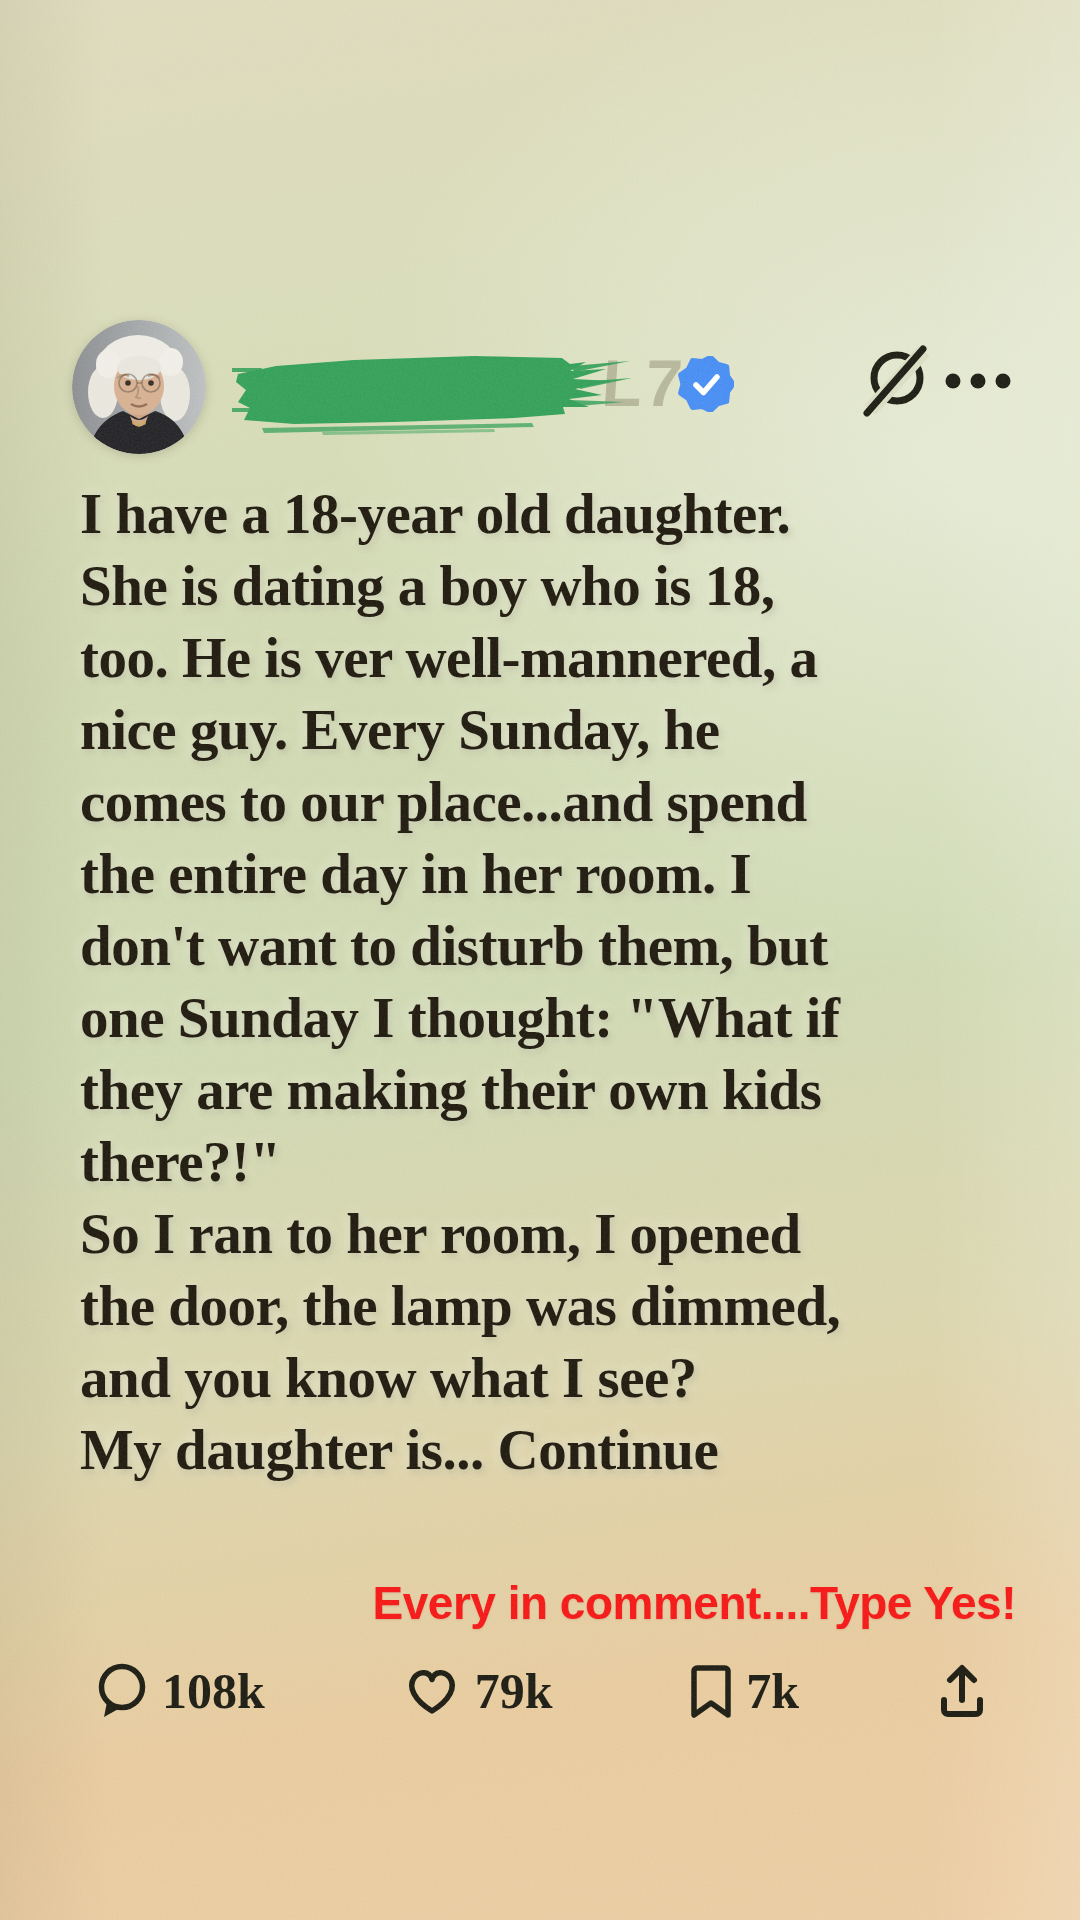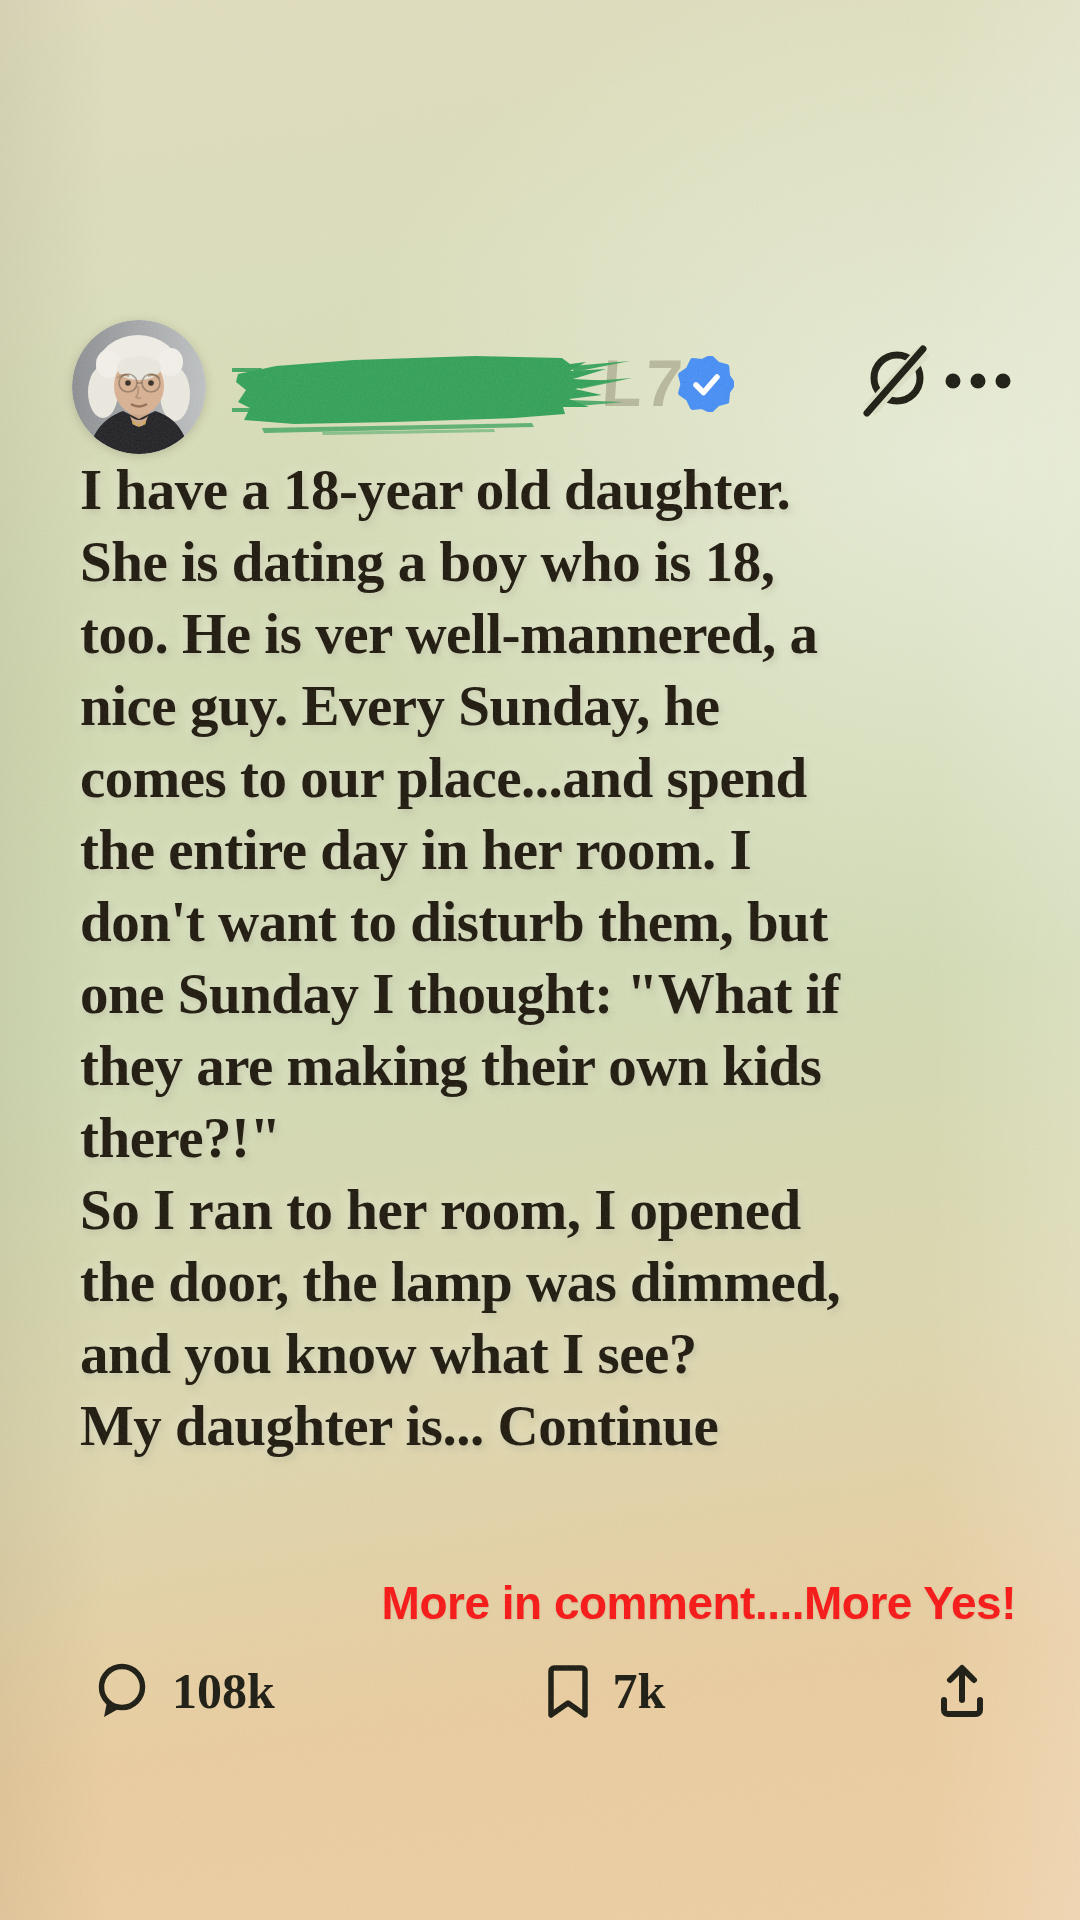--- a/index.html
+++ b/index.html
@@ -18,39 +18,39 @@
   .avatar{position:absolute;left:72px;top:320px;width:134px;height:134px;border-radius:50%;overflow:hidden;box-shadow:0 2px 10px rgba(80,75,50,0.25);}
   .scribble{position:absolute;left:232px;top:344px;width:402px;height:92px;z-index:3;}
   .wm{position:absolute;left:602px;top:350px;z-index:2;font-weight:800;font-size:66px;line-height:66px;
       color:rgba(108,103,80,0.38);letter-spacing:3px;transform:skewX(-4deg);font-family:"Liberation Sans",sans-serif;}
   .badge{position:absolute;left:678px;top:356px;width:56px;height:56px;z-index:4;}
   .grok{position:absolute;left:858px;top:344px;width:74px;height:74px;}
   .more{position:absolute;left:944px;top:372px;width:68px;height:18px;}
 
   
   .post-text{
-    position:absolute;left:80px;top:454px;width:965px;z-index:5;
+    position:absolute;left:80px;top:478px;width:965px;z-index:5;
     font-family:"Liberation Serif",serif;font-weight:700;
     font-size:57px;line-height:72px;letter-spacing:-0.5px;
     color:#18130a;white-space:pre-line;
     text-shadow:0 0 14px rgba(238,240,220,0.85), 2px 3px 7px rgba(80,78,55,0.30);
   }
 
   
   .cta{
     position:absolute;right:64px;top:1576px;z-index:5;
     font-family:"Liberation Sans",sans-serif;font-weight:800;
     font-size:46px;letter-spacing:-0.5px;color:#f31111;
     text-shadow:0 1px 2px rgba(120,40,20,0.15);
   }
 
   
   .stats{position:absolute;left:95px;right:92px;top:1660px;height:62px;z-index:5;
     display:flex;justify-content:space-between;align-items:center;color:#15150e;}
-  .stat{display:flex;align-items:center;gap:23px;cursor:pointer;}
+  .stat{display:flex;align-items:center;gap:13px;cursor:pointer;}
   .stat-num{font-family:"Liberation Serif",serif;font-weight:600;font-size:50px;line-height:54px;color:#15150e;}
   .sicon{display:block;}
 </style>
 </head>
 <body>
 
 <div class="canvas">
 
   <div class="avatar">
     <svg width="134" height="134" viewBox="0 0 134 134">
@@ -131,33 +131,39 @@
 the entire day in her room. I
 don't want to disturb them, but
 one Sunday I thought: "What if
 they are making their own kids
 there?!"
 So I ran to her room, I opened
 the door, the lamp was dimmed,
 and you know what I see?
 My daughter is... Continue</div>
 
-  <div class="cta">More in comment....More Yes!</div>
+  <div class="cta">Every in comment....Type Yes!</div>
 
   <div class="stats">
 
     <div class="stat">
       <svg class="sicon" width="54" height="58" viewBox="0 0 54 58">
         <circle cx="27" cy="25" r="20.5" stroke="#15150e" stroke-width="5.5" fill="none"></circle>
         <path d="M12 40 L9 55 L26 45.5 Z" fill="#15150e"></path>
       </svg>
       <span class="stat-num">108k</span>
     </div>
 
 
+    <div class="stat">
+      <svg class="sicon" width="60" height="56" viewBox="0 0 60 56">
+        <path d="M30 48 C12 37 6 24 12 15 c5.5 -8 16 -6.5 18 1.5 c2 -8 12.5 -9.5 18 -1.5 c6 9 0 22 -18 33 z" stroke="#15150e" stroke-width="5.5" fill="none" stroke-linejoin="round"></path>
+      </svg>
+      <span class="stat-num">79k</span>
+    </div>
 
     <div class="stat">
       <svg class="sicon" width="44" height="58" viewBox="0 0 44 58">
         <path d="M8 6 h28 a3 3 0 0 1 3 3 v44 l-17 -12 l-17 12 V9 a3 3 0 0 1 3 -3 z" stroke="#15150e" stroke-width="5.5" fill="none" stroke-linejoin="round"></path>
       </svg>
       <span class="stat-num">7k</span>
     </div>
 
     <div class="stat">
       <svg class="sicon" width="52" height="58" viewBox="0 0 52 58">

